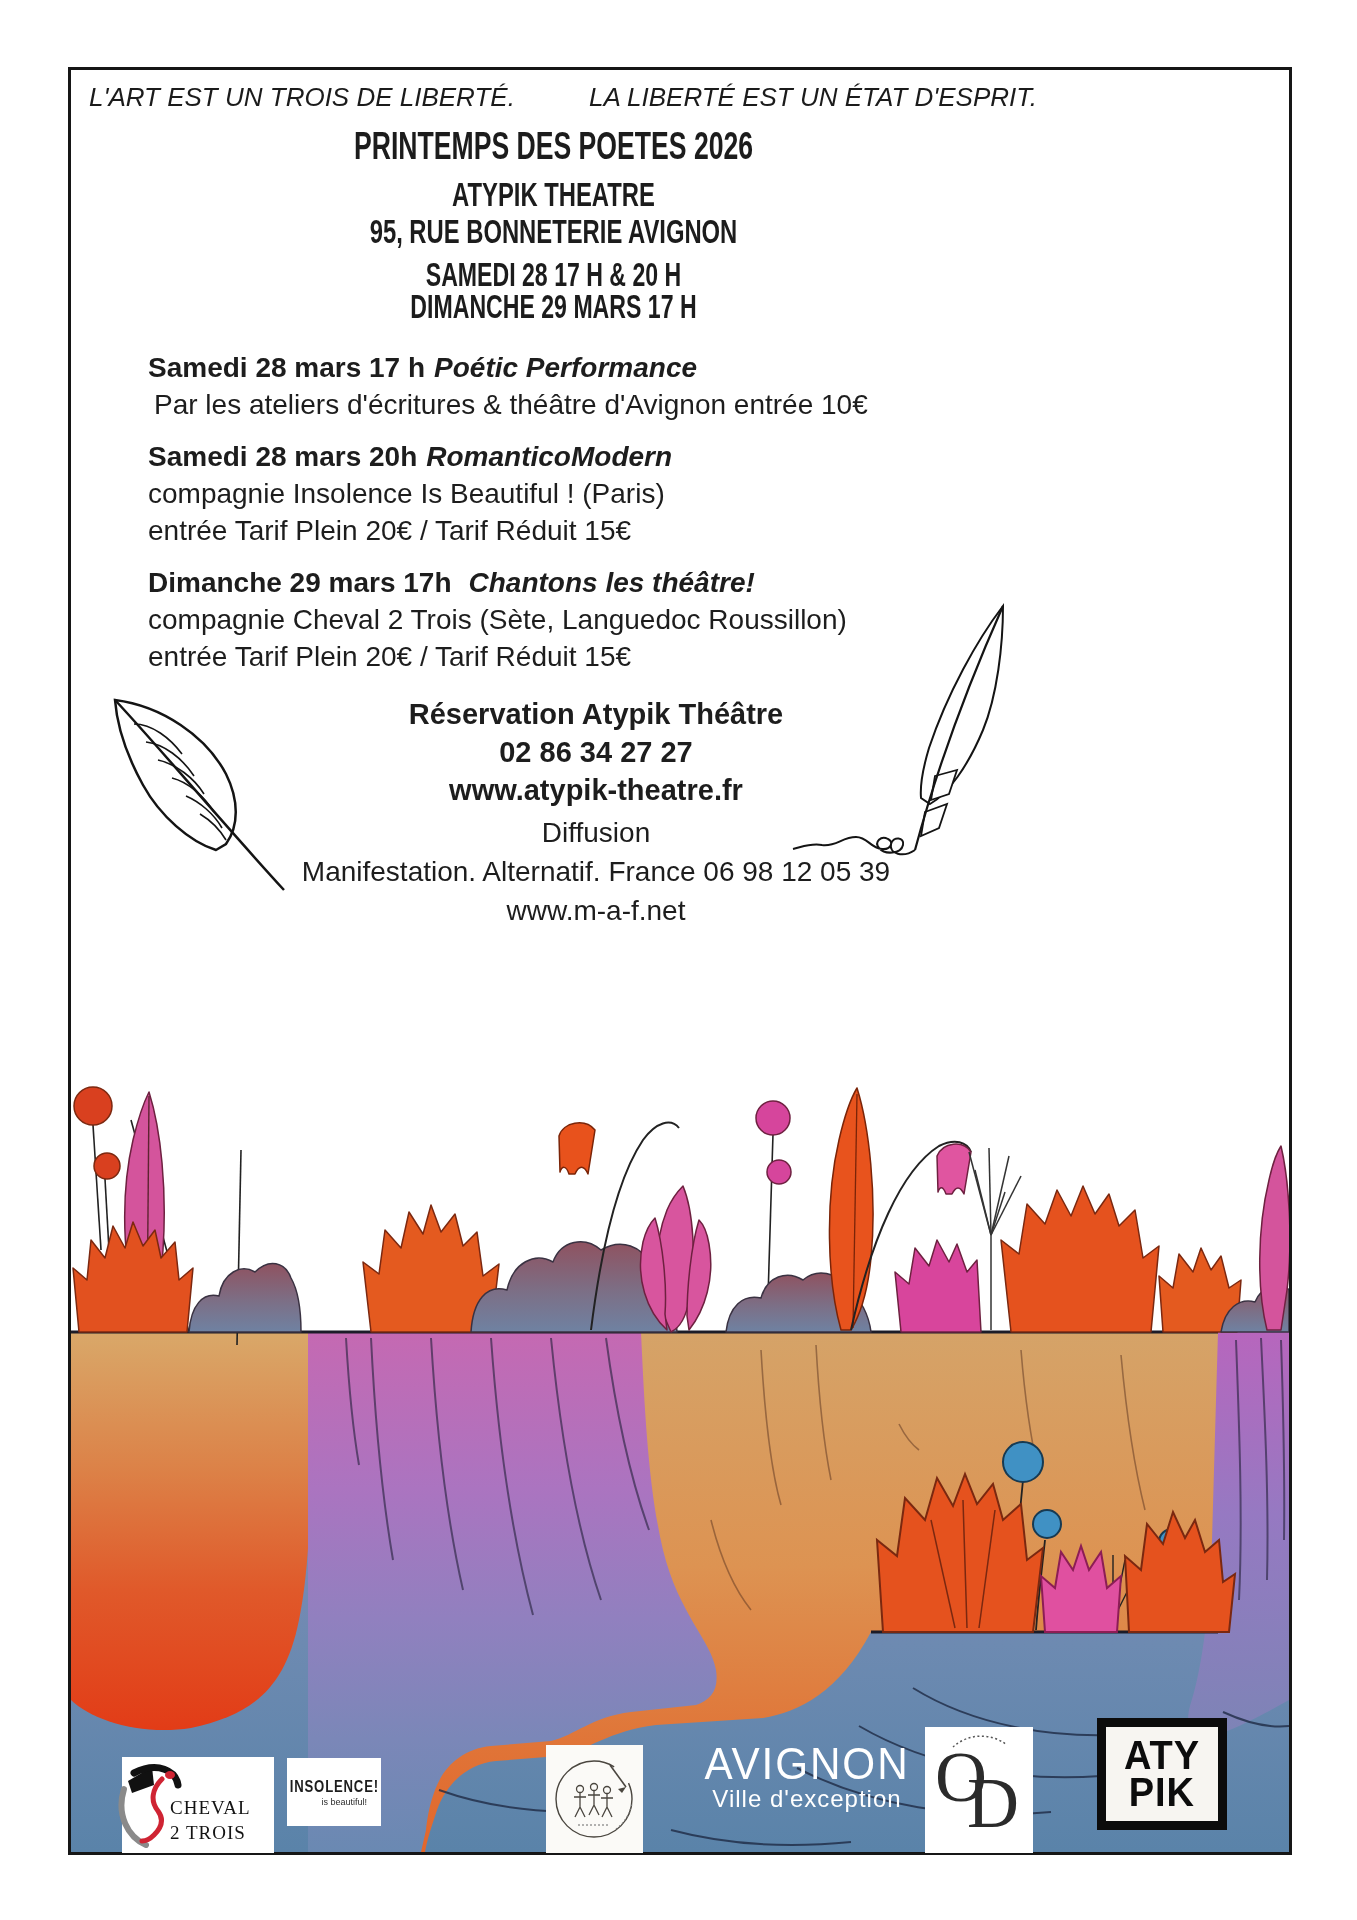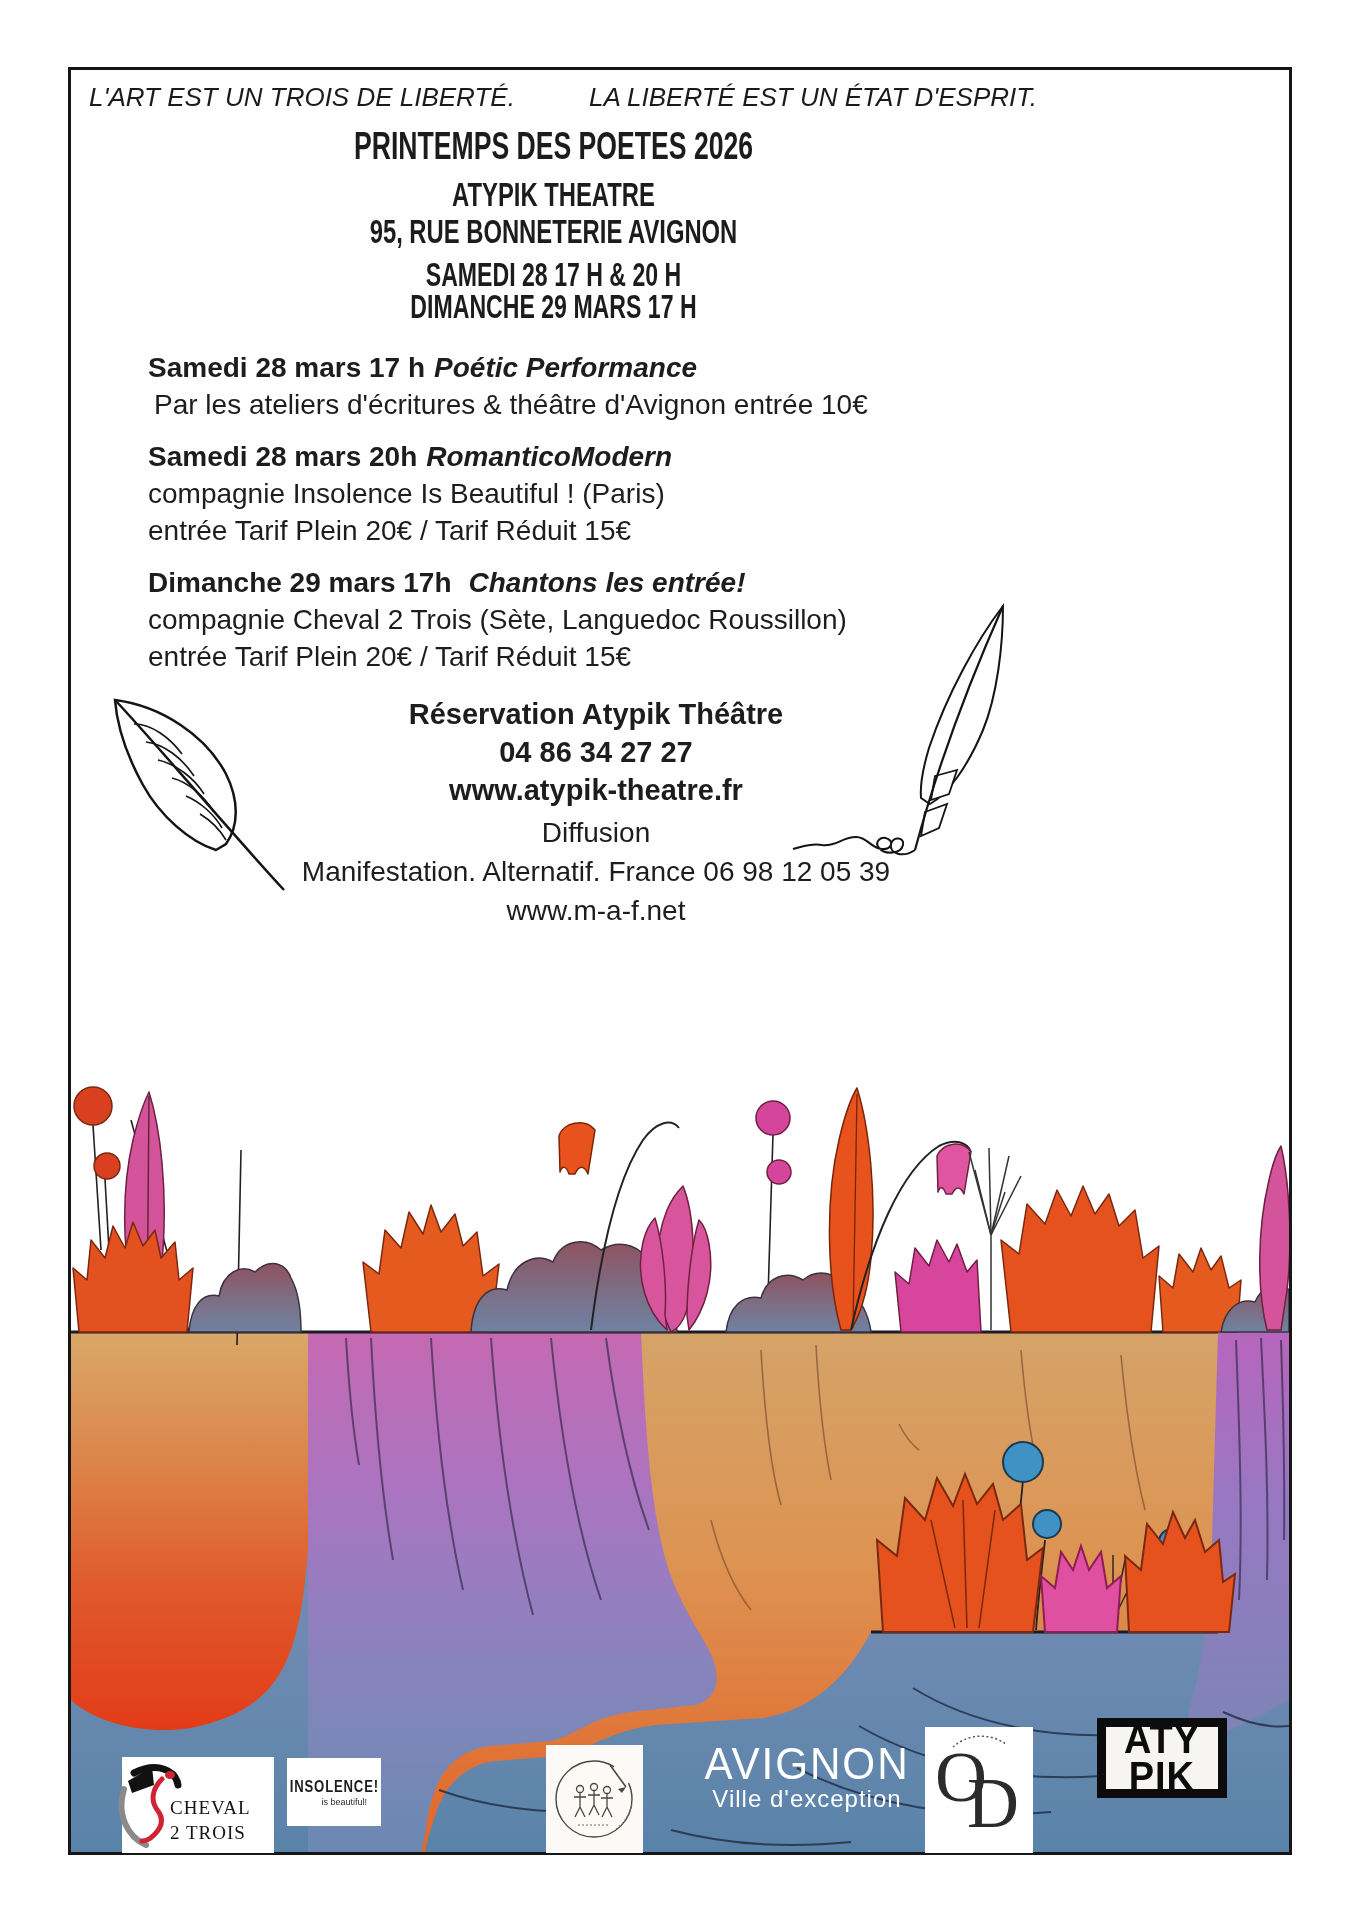--- a/index.html
+++ b/index.html
@@ -39,21 +39,21 @@
   .insolence .l1{font-size:16px;font-weight:700;letter-spacing:1px;transform:scaleX(0.82);white-space:nowrap;}
   .insolence .l2{font-size:9px;color:#2c2c2c;align-self:flex-end;margin-right:14px;margin-top:1px;margin-left:8px;}
   .stamp{left:546px;top:1745px;width:97px;height:108px;background:#fbfaf7;}
   .avignon{position:absolute;left:687px;top:1742px;width:240px;color:#ffffff;text-align:center;}
   .avignon .l1{font-size:44px;line-height:44px;font-weight:400;letter-spacing:2px;transform:scaleX(0.96);
                transform-origin:50% 50%;white-space:nowrap;}
   .avignon .l2{font-size:24px;line-height:26px;font-weight:400;letter-spacing:1px;}
   .od{left:925px;top:1727px;width:108px;height:126px;font-family:"Liberation Serif",serif;color:#2b2b2b;}
   .od .o{position:absolute;left:10px;top:14px;font-size:72px;line-height:72px;}
   .od .d{position:absolute;left:42px;top:40px;font-size:72px;line-height:72px;}
-  .atypik{left:1097px;top:1718px;width:130px;height:80px;background:#f7f5f1;border:9px solid #0c0c0c;
+  .atypik{left:1097px;top:1718px;width:130px;height:112px;background:#f7f5f1;border:9px solid #0c0c0c;
           box-sizing:border-box;display:flex;flex-direction:column;align-items:center;justify-content:center;}
   .atypik span{font-size:40px;line-height:37px;font-weight:700;letter-spacing:1px;color:#0c0c0c;
                transform:scaleX(0.95);display:block;}
   .abs{position:absolute;}
 </style>
 </head>
 <body>
 
 <div class="page">
 
@@ -86,29 +86,29 @@
       <div class="event">
         <div><span class="ev-head">Samedi 28 mars 17 h</span><span class="show">Poétic Performance</span></div>
         <div class="ev-line ev1-line">Par les ateliers d'écritures &amp; théâtre d'Avignon entrée 10€</div>
       </div>
       <div class="event">
         <div><span class="ev-head">Samedi 28 mars 20h</span><span class="show">RomanticoModern</span></div>
         <div class="ev-line">compagnie Insolence Is Beautiful ! (Paris)</div>
         <div class="ev-line">entrée Tarif Plein 20€ / Tarif Réduit 15€</div>
       </div>
       <div class="event">
-        <div><span class="ev-head">Dimanche 29 mars 17h</span><span class="show gap-wide">Chantons les entrée!</span></div>
+        <div><span class="ev-head">Dimanche 29 mars 17h</span><span class="show gap-wide">Chantons les théâtre!</span></div>
         <div class="ev-line">compagnie Cheval 2 Trois (Sète, Languedoc Roussillon)</div>
         <div class="ev-line">entrée Tarif Plein 20€ / Tarif Réduit 15€</div>
       </div>
     </div>
 
     <div class="center-col reservation">
       <div>Réservation Atypik Théâtre</div>
-      <div>04 86 34 27 27</div>
+      <div>02 86 34 27 27</div>
       <div>www.atypik-theatre.fr</div>
     </div>
 
     <div class="center-col diffusion">
       <div>Diffusion</div>
       <div>Manifestation. Alternatif. France 06 98 12 05 39</div>
       <div>www.m-a-f.net</div>
     </div>
 
   </div>

